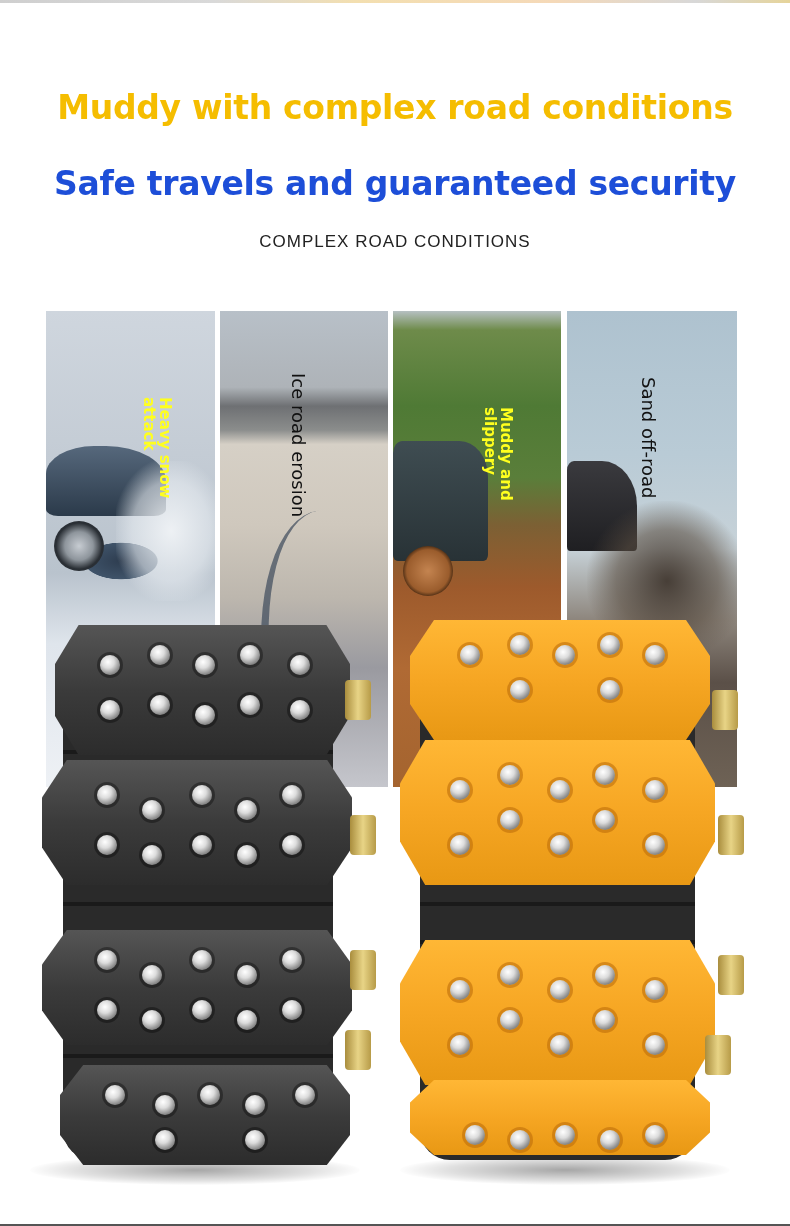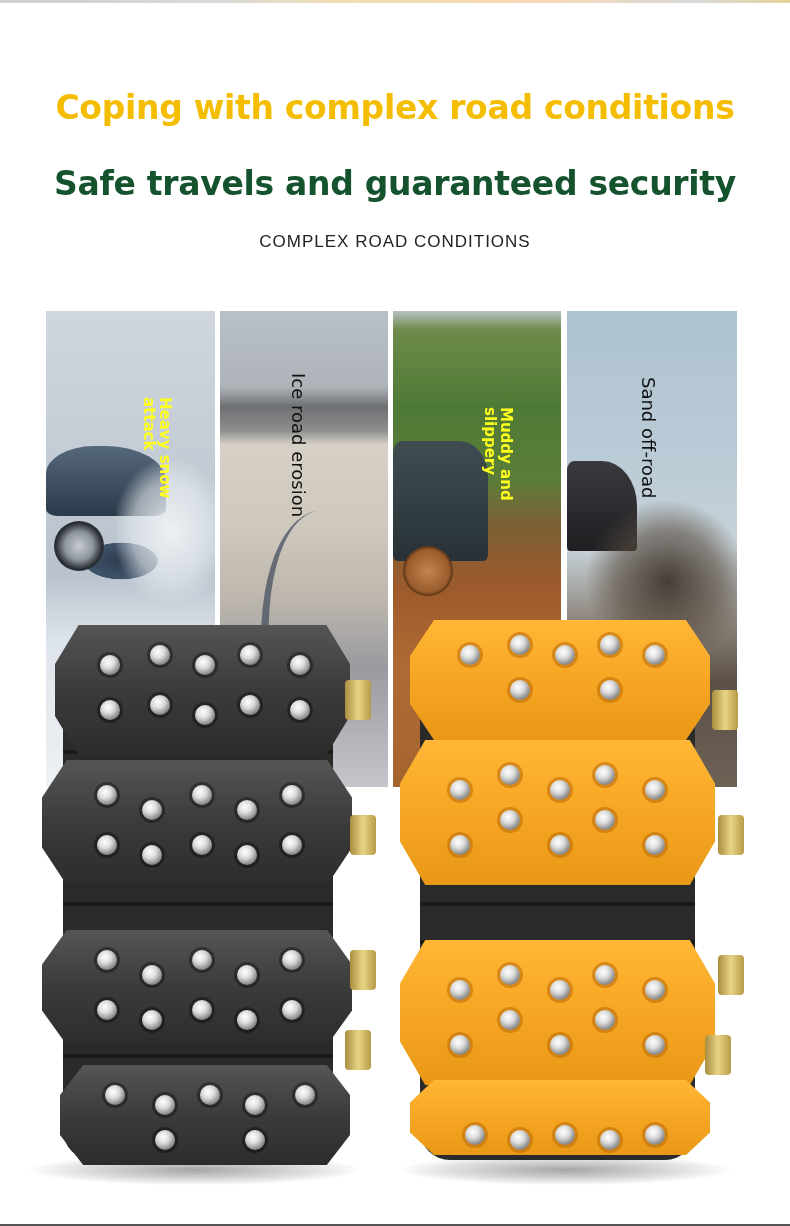--- a/index.html
+++ b/index.html
@@ -4,21 +4,21 @@
 <style>
   * { box-sizing: border-box; margin: 0; padding: 0; }
   html, body { width: 790px; height: 1226px; background: #ffffff; overflow: hidden; }
   body { position: relative; font-family: "DejaVu Sans", "Liberation Sans", sans-serif; }
 
   .top-strip { position: absolute; left: 0; top: 0; width: 790px; height: 3px;
     background: linear-gradient(90deg, #cfcfcf 0%, #d9d9d9 27%, #f3dfb0 45%, #f5d9b8 70%, #d8d8d8 88%, #e6d49a 100%); }
 
   .headline { position: absolute; left: 0; width: 790px; text-align: center; font-weight: bold; white-space: nowrap; }
   .headline-1 { top: 88px; font-size: 33px; color: #f5bd00; letter-spacing: -0.3px; }
-  .headline-2 { top: 164px; font-size: 33px; color: #14532d; letter-spacing: -0.3px; }
+  .headline-2 { top: 164px; font-size: 33px; color: #1d4ed8; letter-spacing: -0.3px; }
   .subhead { position: absolute; top: 232px; left: 0; width: 790px; text-align: center;
     font-size: 17px; color: #222; letter-spacing: 1px; font-family: "Liberation Sans", sans-serif; }
 
   .panel { position: absolute; top: 311px; height: 476px; overflow: hidden; }
   .panel-1 { left: 46px; width: 169px;
     background:
       radial-gradient(ellipse 60px 30px at 75px 250px, #2e3d50 0%, #3f5369 60%, transparent 62%),
       linear-gradient(180deg, #cfd6de 0%, #c4ccd5 30%, #b9c3cd 55%, #dfe5ec 70%, #eef1f5 100%); }
   .panel-2 { left: 220px; width: 168px;
     background: linear-gradient(180deg, #b8c0c8 0%, #aeb3b8 16%, #6e7073 20%, #8b8d8c 25%, #d6d0c6 28%, #cfc8bd 45%, #bdb7ae 60%, #9a9aa0 75%, #c5c6cc 100%); }
@@ -73,21 +73,21 @@
   .buckle { position: absolute; width: 26px; height: 40px; border-radius: 4px;
     background: linear-gradient(90deg, #a98d3d, #e8d486, #b79b48); }
 
   .bottom-bar { position: absolute; left: 0; top: 1224px; width: 790px; height: 2px; background: #555; }
 </style>
 </head>
 <body>
 
 <div class="top-strip"></div>
 
-<h1 class="headline headline-1">Coping with complex road conditions</h1>
+<h1 class="headline headline-1">Muddy with complex road conditions</h1>
 <h2 class="headline headline-2">Safe travels and guaranteed security</h2>
 <div class="subhead">COMPLEX ROAD CONDITIONS</div>
 
 <div class="panel panel-1">
   <div class="car car-1"></div>
   <div class="wheel-1"></div>
   <div class="fog-1"></div>
   <div class="vlabel vlabel-yellow vl-1">Heavy snow
 attack</div>
 </div>

